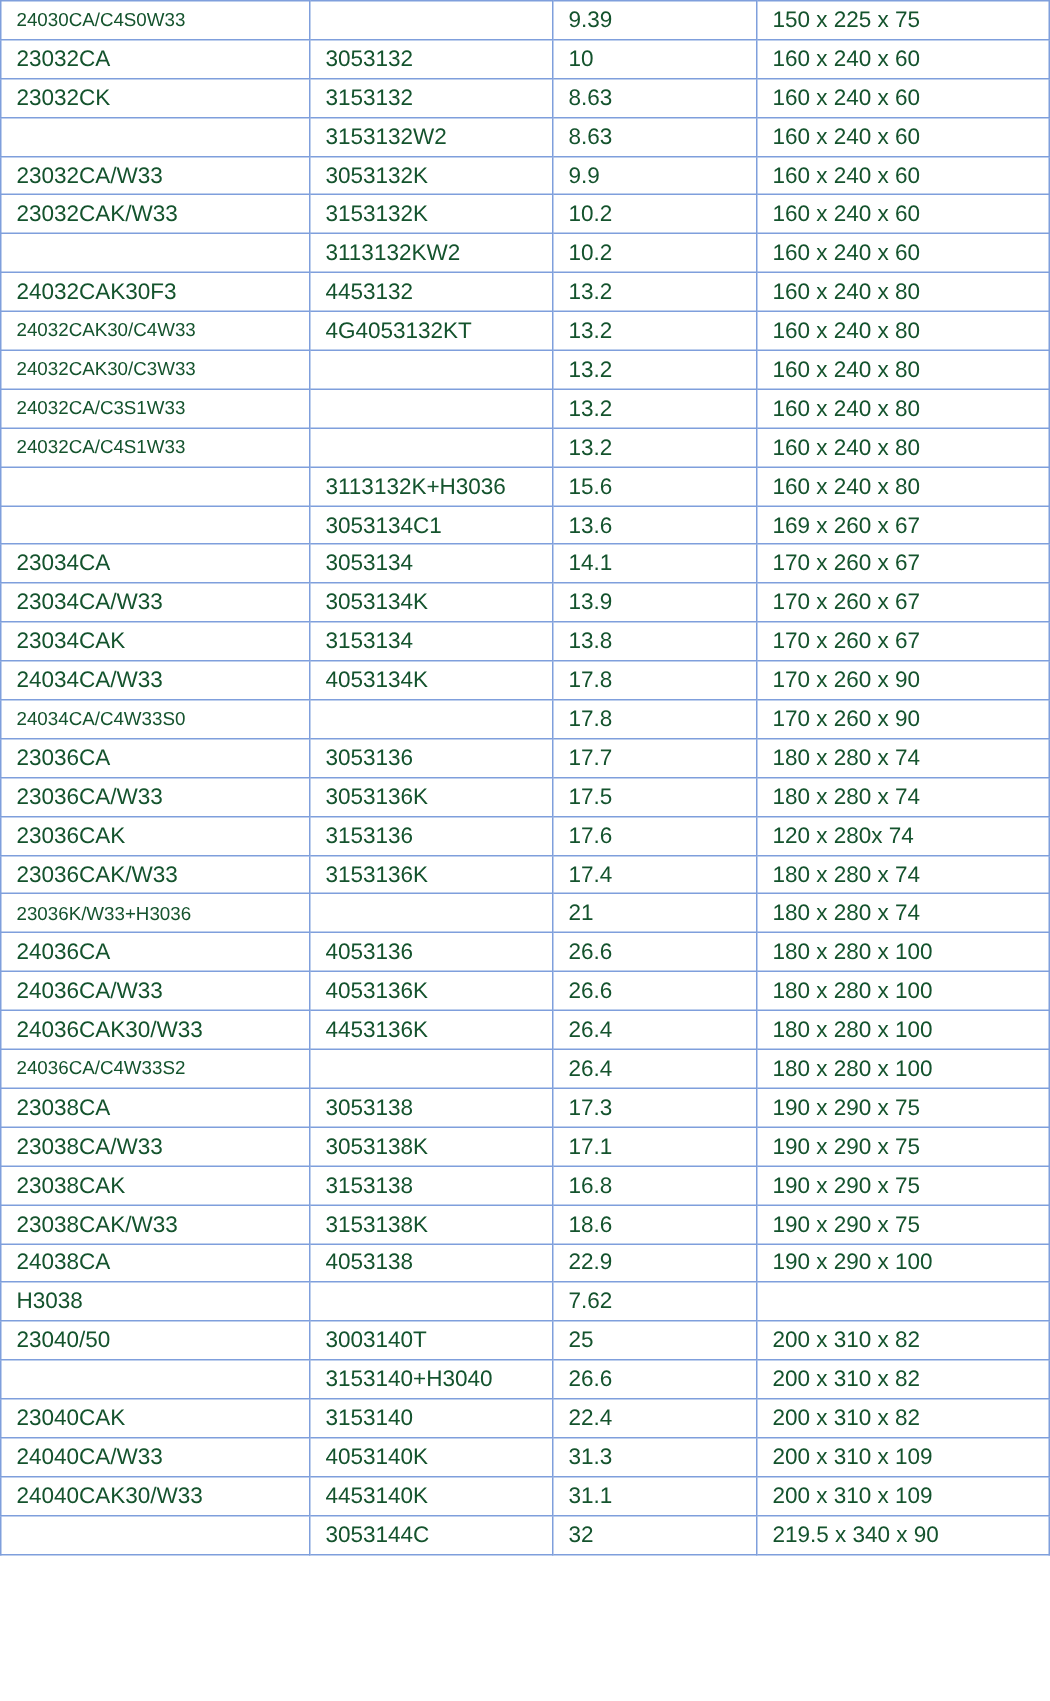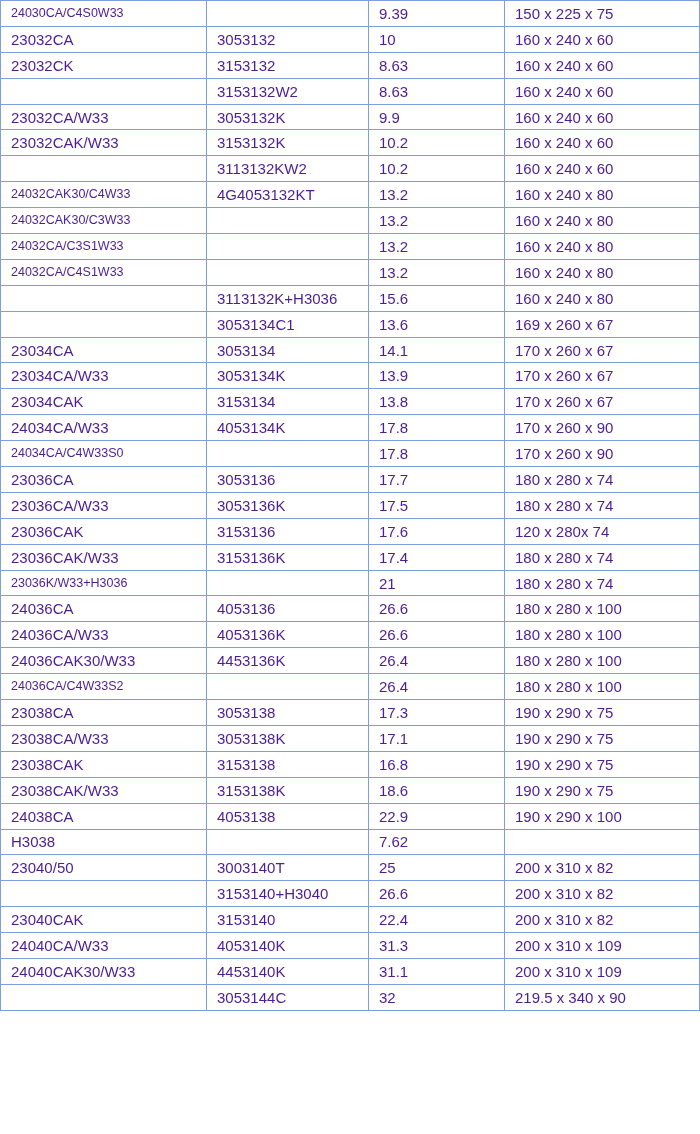--- a/index.html
+++ b/index.html
@@ -12,21 +12,21 @@
       height: 1134px;
       overflow: hidden;
     }
     table.spec {
       border-collapse: collapse;
       table-layout: fixed;
       width: 699px;
       margin-left: 0;
       font-family: "Liberation Sans", sans-serif;
       font-size: 15px;
-      color: #4c1d95;
+      color: #14532d;
     }
     table.spec col.c1 { width: 206px; }
     table.spec col.c2 { width: 162px; }
     table.spec col.c3 { width: 136px; }
     table.spec col.c4 { width: 195px; }
     table.spec td {
       border: 1.5px solid #7f9fdc;
       height: 24.9px;
       padding: 0 0 0 10px;
       vertical-align: middle;
@@ -84,20 +84,26 @@
         <td>10.2</td>
         <td>160 x 240 x 60</td>
       </tr>
       <tr>
         <td></td>
         <td>3113132KW2</td>
         <td>10.2</td>
         <td>160 x 240 x 60</td>
       </tr>
       <tr>
+        <td>24032CAK30F3</td>
+        <td>4453132</td>
+        <td>13.2</td>
+        <td>160 x 240 x 80</td>
+      </tr>
+      <tr>
         <td class="small">24032CAK30/C4W33</td>
         <td>4G4053132KT</td>
         <td>13.2</td>
         <td>160 x 240 x 80</td>
       </tr>
       <tr>
         <td class="small">24032CAK30/C3W33</td>
         <td></td>
         <td>13.2</td>
         <td>160 x 240 x 80</td>

